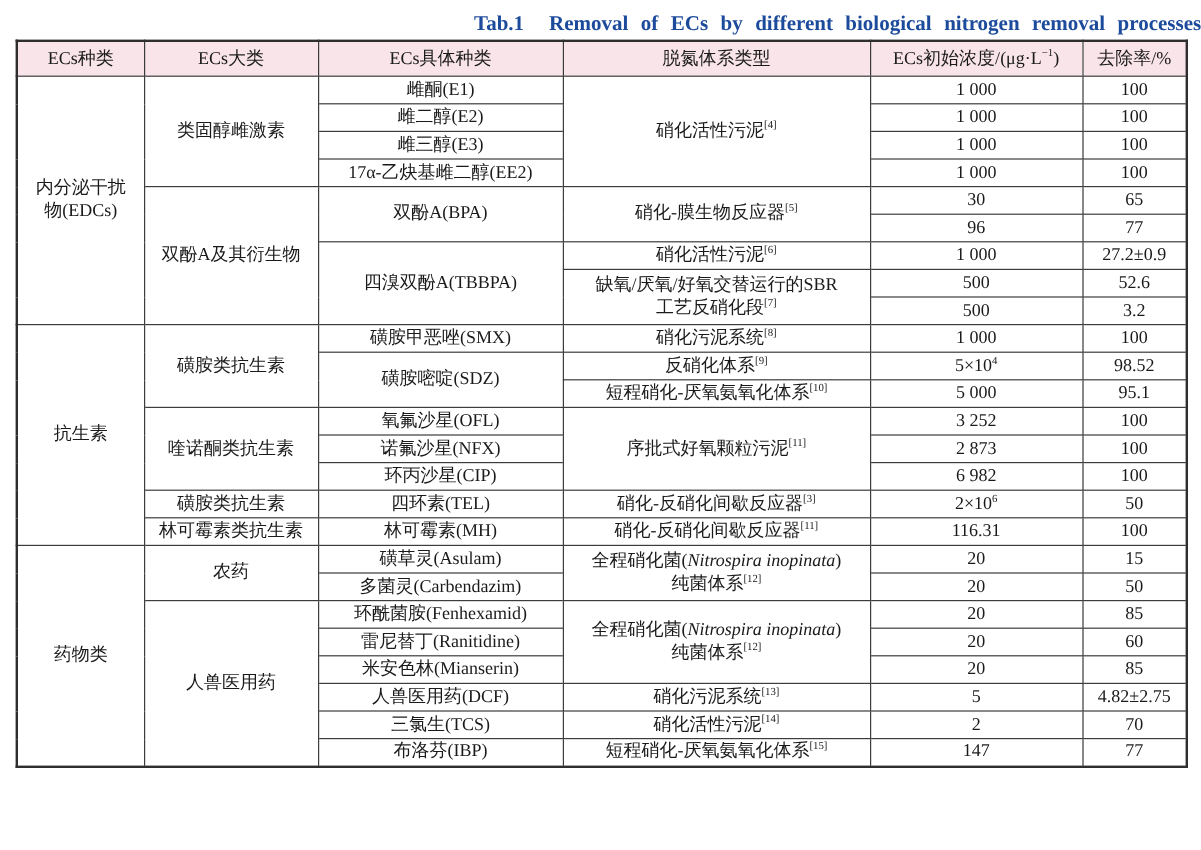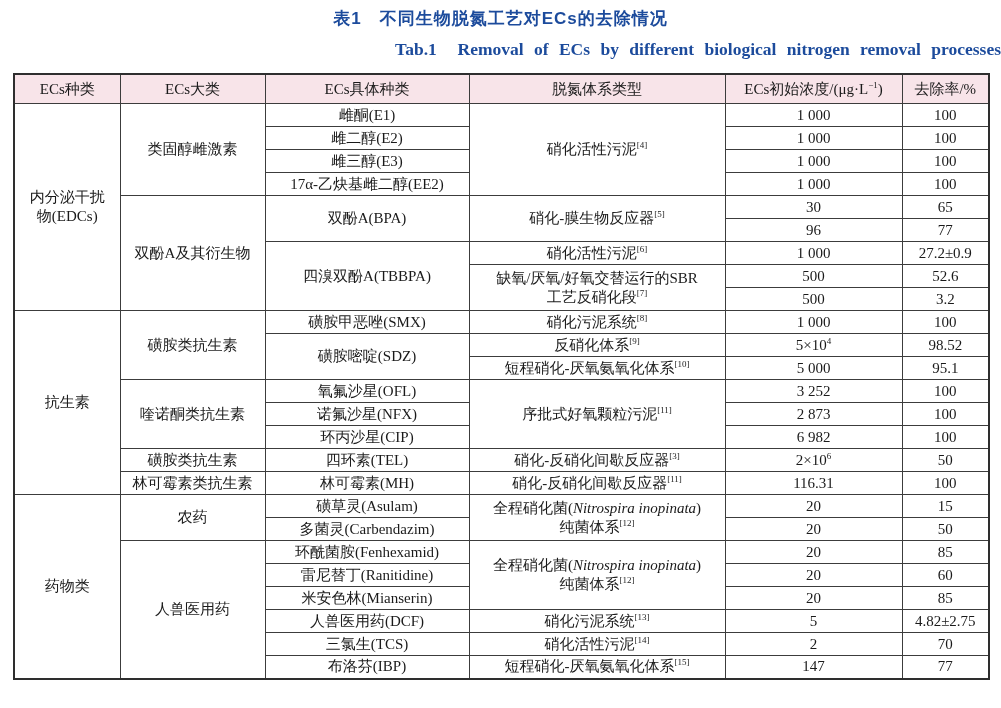--- a/index.html
+++ b/index.html
@@ -20,21 +20,21 @@
     padding-top:7px;text-align:center;white-space:pre;
     color:var(--title-blue);font-weight:bold;font-size:17px;letter-spacing:1px;
     font-family:"Liberation Sans","DejaVu Sans",sans-serif;
   }
   .title-en{
     margin-top:9px;text-align:right;white-space:pre;
     color:var(--title-blue);font-weight:bold;font-size:17.5px;word-spacing:6px;
     font-family:"Liberation Serif","DejaVu Serif",serif;
   }
   table.ecs{
-    margin-left:13px;margin-top:13px;
+    margin-left:13px;margin-top:3px;
     width:975px;border-collapse:collapse;table-layout:fixed;
     border:2px solid var(--border-dark);
   }
   .ecs th,.ecs td{
     border:1px solid var(--border-inner);
     text-align:center;vertical-align:middle;
     font-size:15px;line-height:1.25;
     padding:0 2px;overflow:hidden;
   }
   .ecs thead th{
@@ -42,21 +42,20 @@
     height:28px;font-weight:normal;
   }
   .ecs tbody tr{height:23px;}
   .ecs sup{font-size:9px;line-height:0;}
   .ecs i{}
 </style>
 </head>
 <body>
 
 <div class="page">
-  <div class="title-zh">表1　不同生物脱氮工艺对ECs的去除情况</div>
   <div class="title-en">Tab.1  Removal of ECs by different biological nitrogen removal processes</div>
 
   <table class="ecs">
     <colgroup>
       <col style="width:106px">
       <col style="width:145px">
       <col style="width:204px">
       <col style="width:256px">
       <col style="width:177px">
       <col style="width:87px">

